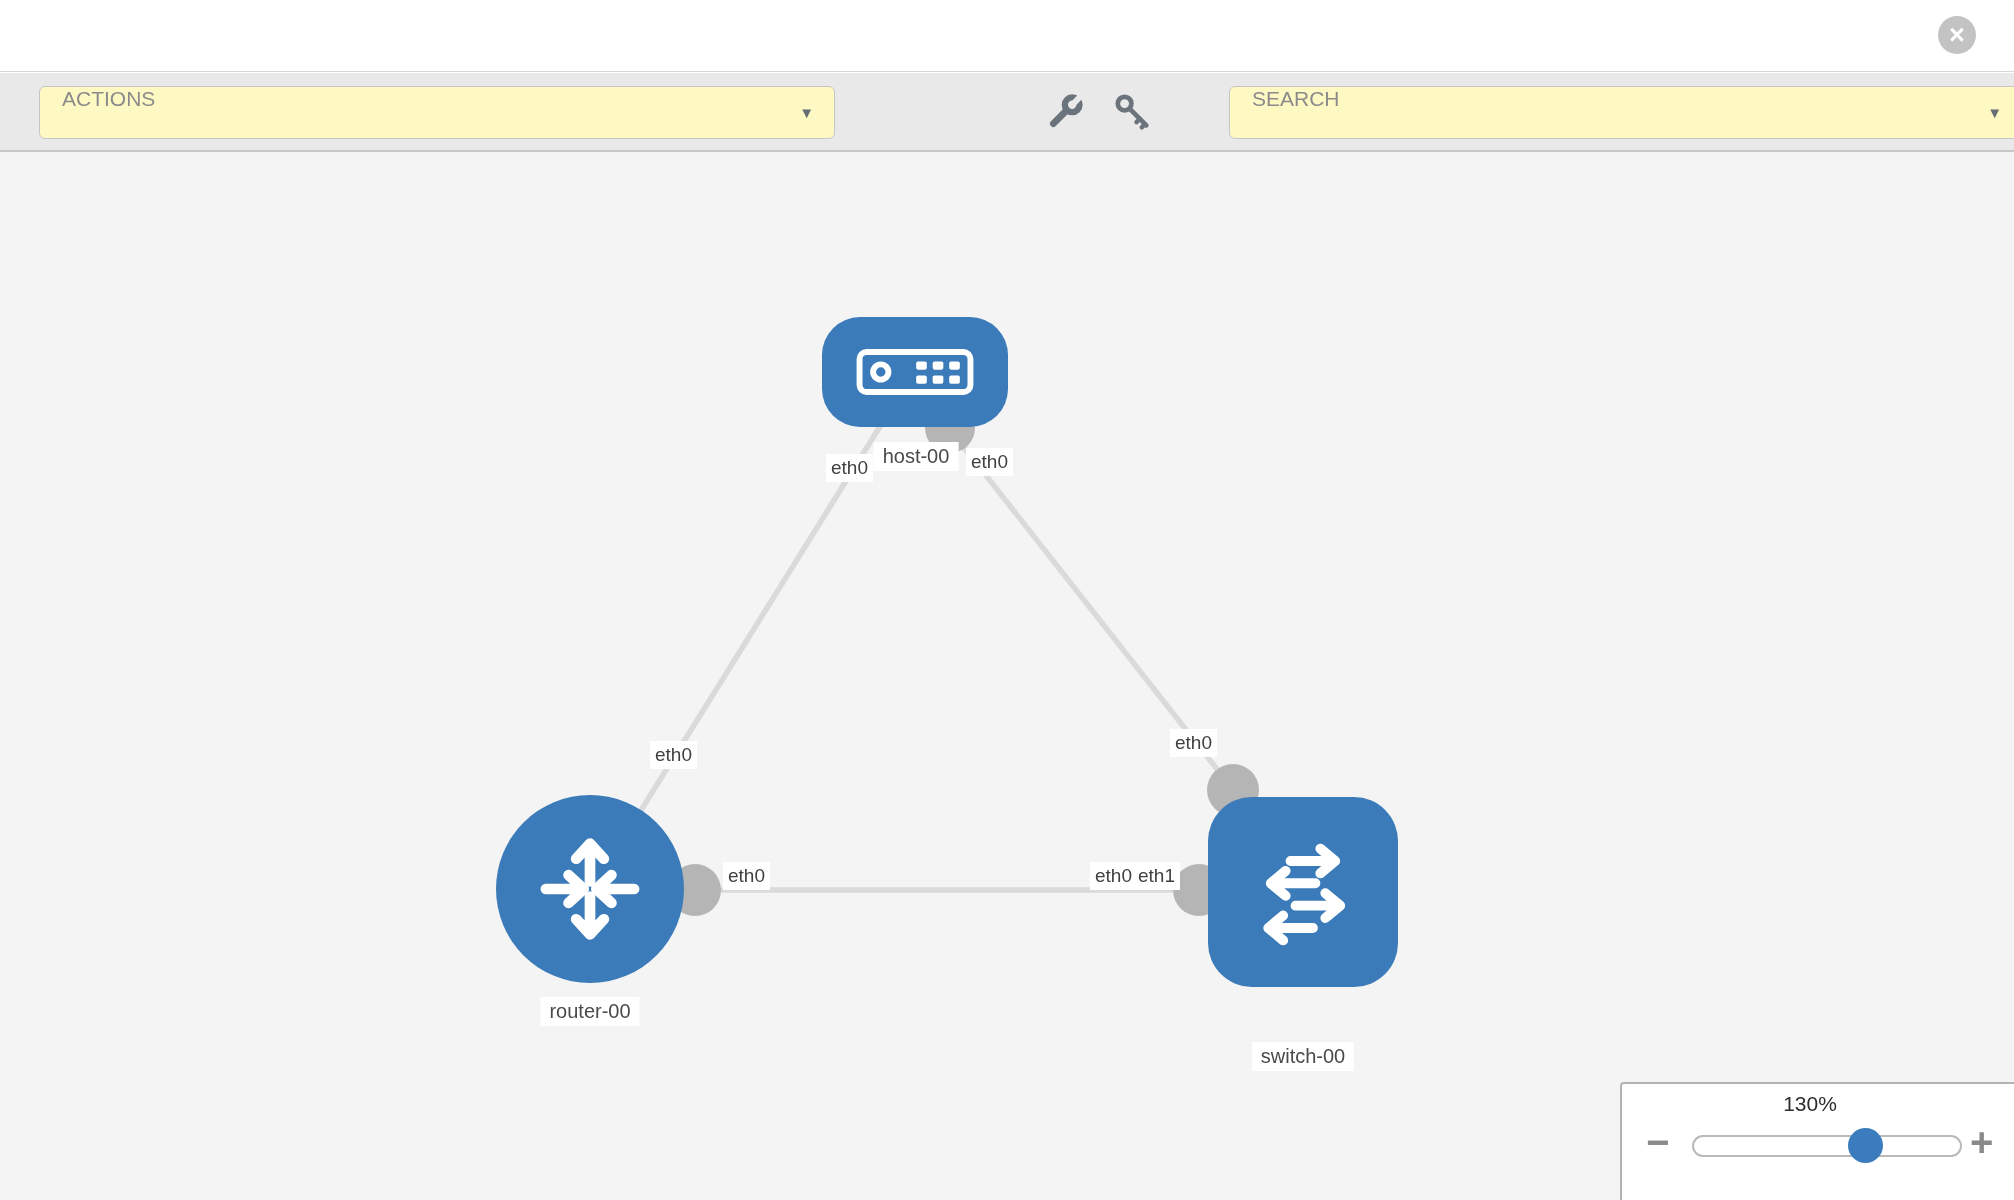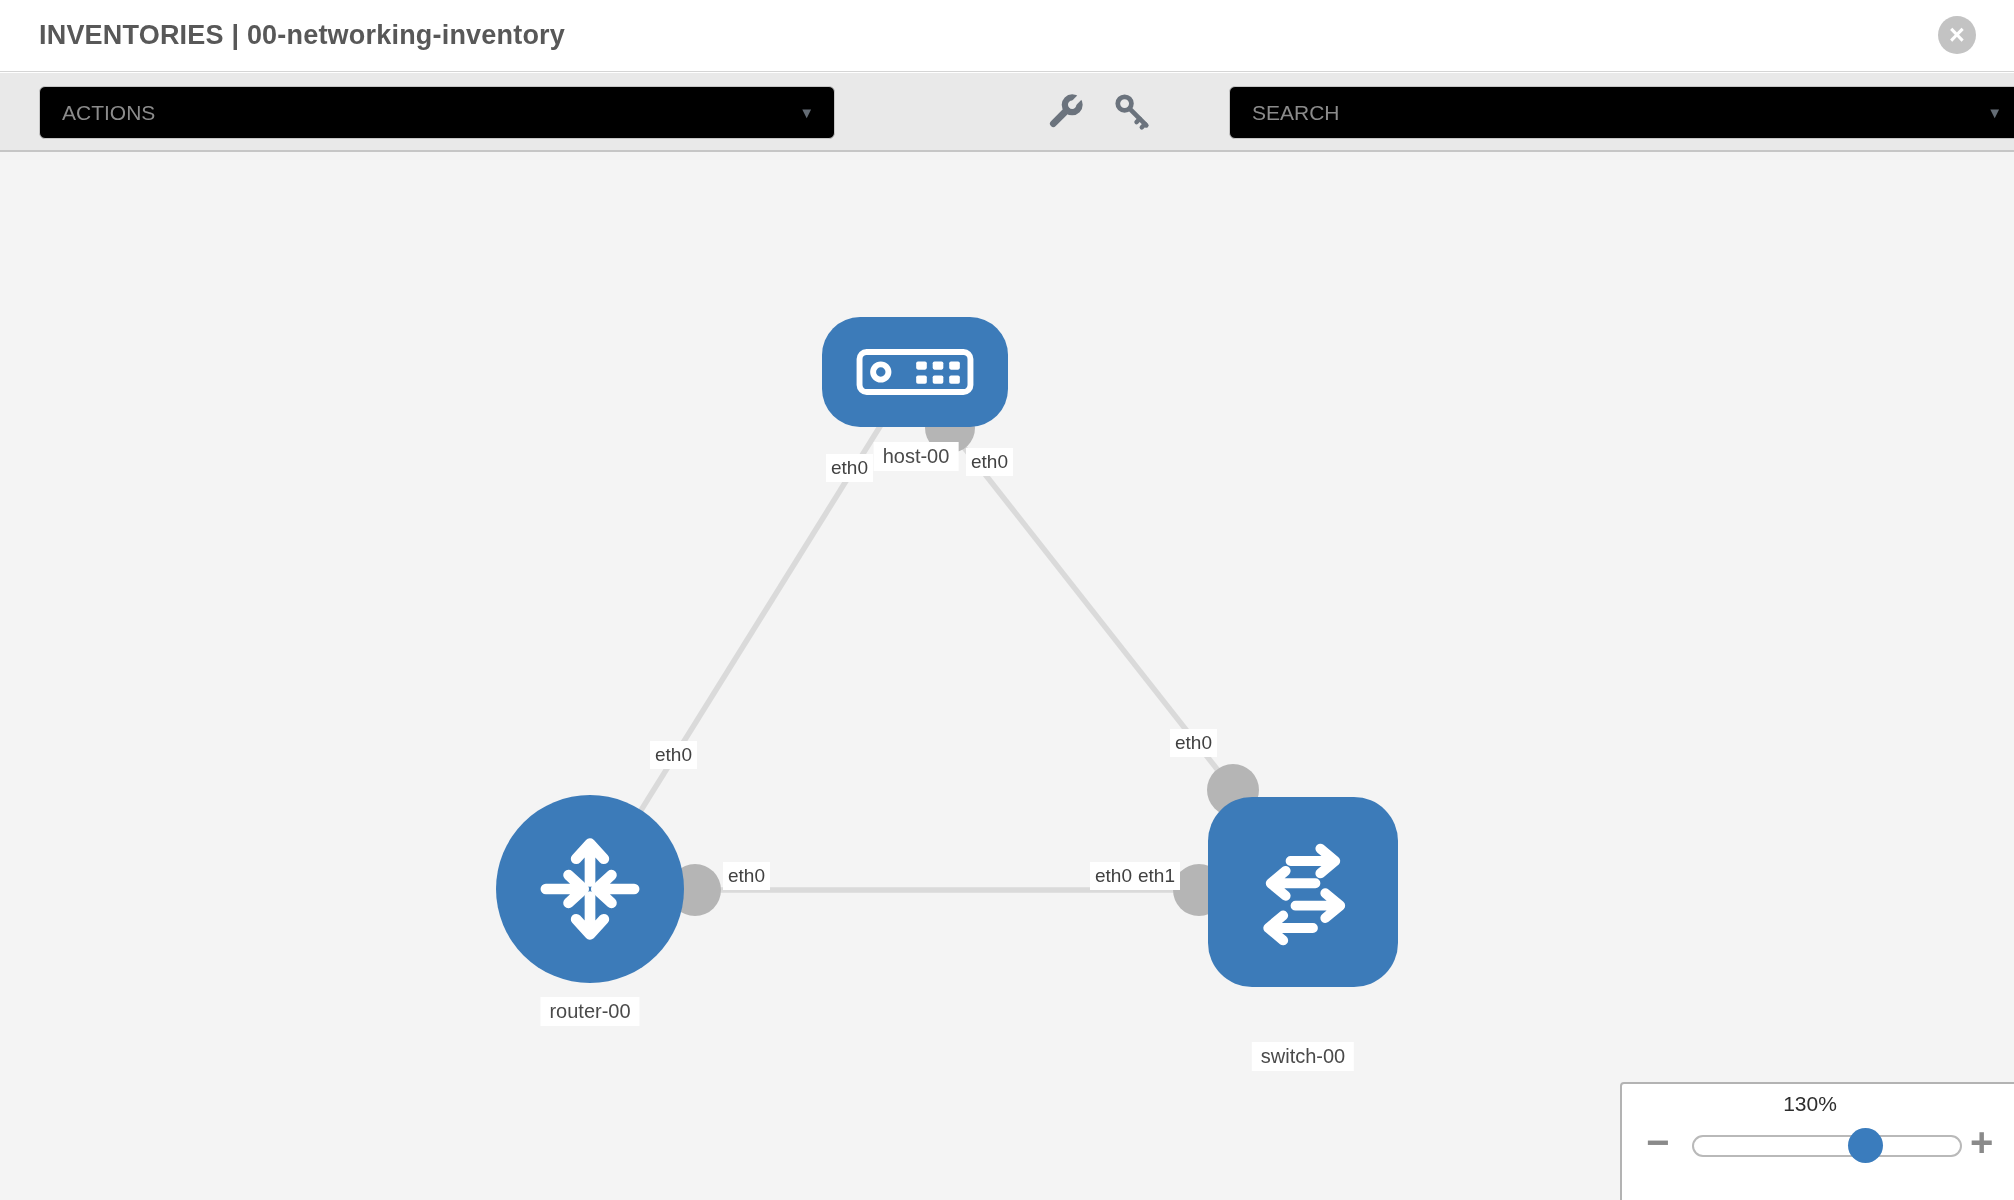--- a/index.html
+++ b/index.html
@@ -15,23 +15,23 @@
   .header-title { position:absolute; left:39px; top:20px; font-size:27px;
                   font-weight:bold; color:#585858; letter-spacing:.2px; }
   .close-btn { position:absolute; right:38px; top:16px; width:38px; height:38px;
                border-radius:50%; background:#c3c3c3; color:#ffffff;
                display:flex; align-items:center; justify-content:center;
                font-size:27px; font-weight:bold; cursor:pointer; line-height:1; }
 
   
   .toolbar { position:absolute; left:0; top:73px; width:2014px; height:79px;
              background:#e9e9e9; border-bottom:2px solid #c6c6c6; }
-  .select { position:absolute; top:13px; height:53px; background:#000000;
+  .select { position:absolute; top:13px; height:53px; background:#fef9c3;
             border:1px solid #c6c6c6; border-radius:6px; display:flex;
-            align-items:center; padding:0 22px; font-size:21px; color:#8b8b8b;
+            padding:0 22px; font-size:21px; color:#8b8b8b;
             cursor:pointer; }
   .select-actions { left:39px;  width:796px; }
   .select-search  { left:1182px; width:794px;margin-left:47px; }
   .select .arrow { position:absolute; right:20px; top:17px; font-size:15px; color:#646c75; }
   .tool-icon { position:absolute; top:18px; width:42px; height:42px; cursor:pointer; }
   .tool-icon.wrench { left:1044px; }
   .tool-icon.key    { left:1112px; }
 
   
   .canvas { position:absolute; left:0; top:152px; width:2014px; height:1048px;
@@ -74,21 +74,20 @@
                 background:#ffffff; border:2px solid #b9b9b9; border-radius:12px; cursor:pointer; }
   .zoom-thumb { position:absolute; left:226px; top:44px; width:35px; height:35px;
                 border-radius:50%; background:#3a7cbd; cursor:grab; }
 </style>
 </head>
 <body>
 
 <div class="app">
 
   <div class="header">
-    <div class="header-title">INVENTORIES | 00-networking-inventory</div>
     <div class="close-btn">×</div>
   </div>
 
   <div class="toolbar">
     <div class="select select-actions">
       <span>ACTIONS</span>
       <span class="arrow">▼</span>
     </div>
 
     <svg class="tool-icon wrench" viewBox="0 0 24 24">

